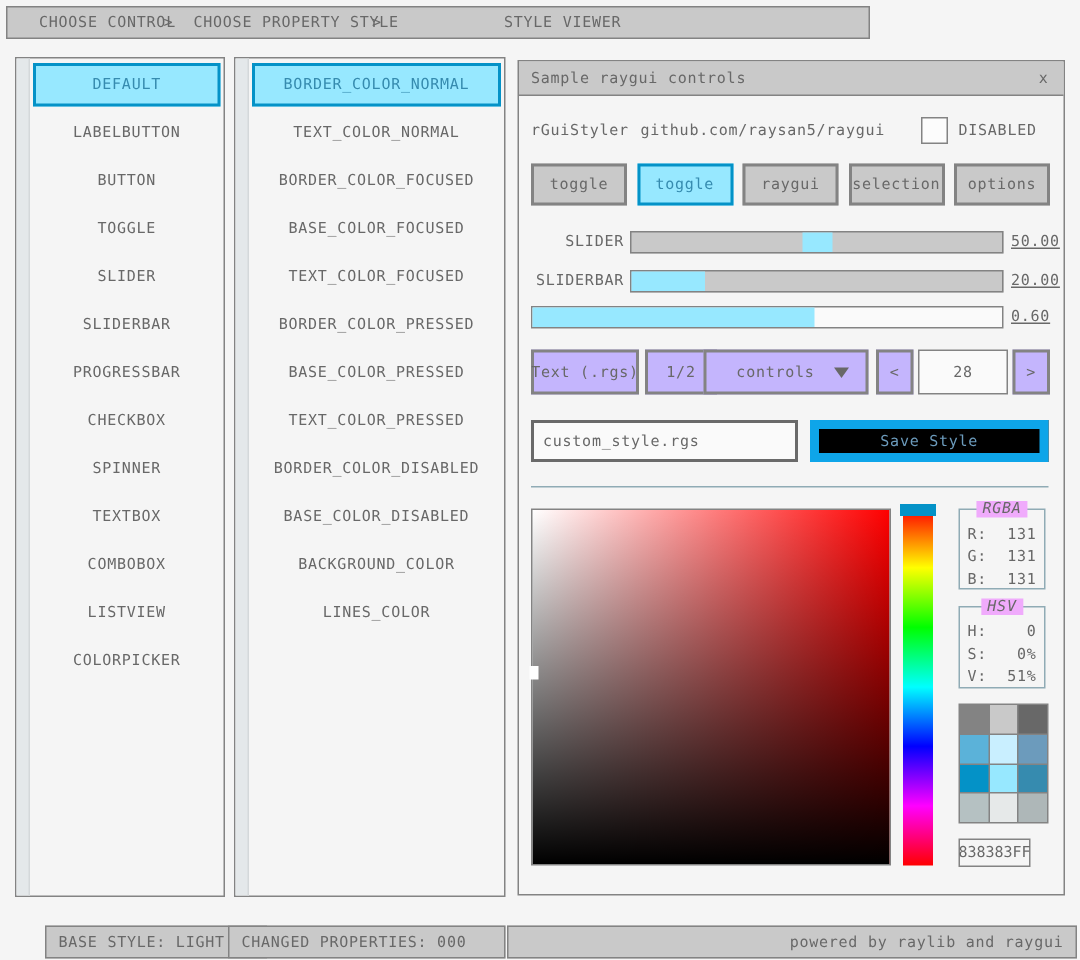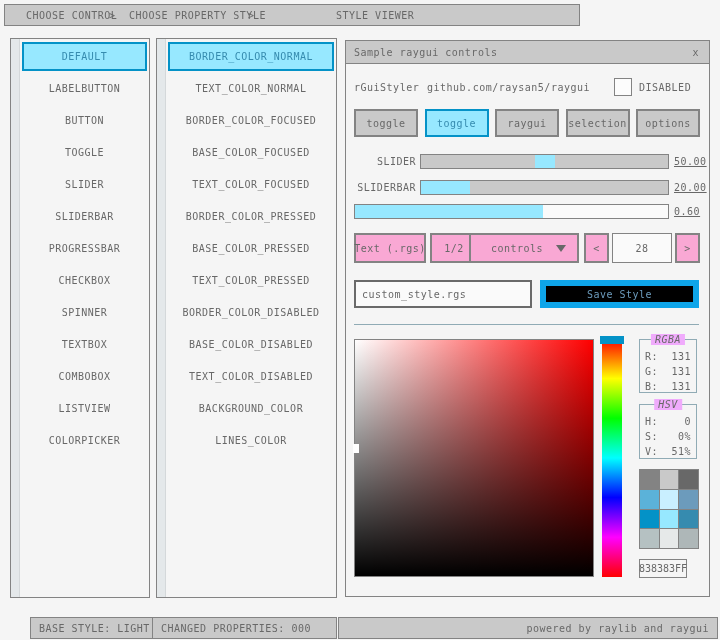--- a/index.html
+++ b/index.html
@@ -30,21 +30,21 @@
   }
   .list-item.selected { background:#97E8FF; border-color:#0492C7; color:#368BAF; }
 
   
   .window { left:345px; top:40px; width:365px; height:557px; background:#F5F5F5; border:1px solid #838383; }
   .titlebar {
     height:22px; background:#C9C9C9; border-bottom:1px solid #838383;
     display:flex; align-items:center; justify-content:space-between; padding:0 10px 0 8px;
   }
   .btn {
-    background:#f9a8d4; border:2px solid #838383; box-sizing:border-box;
+    background:#c4b5fd; border:2px solid #838383; box-sizing:border-box;
     display:flex; align-items:center; justify-content:center; color:#686868; white-space:nowrap;
   }
   .toggle-btn {
     width:64px; height:28px; background:#C9C9C9; border:2px solid #838383; box-sizing:border-box;
     display:flex; align-items:center; justify-content:center;
   }
   .toggle-btn.selected { background:#97E8FF; border-color:#0492C7; color:#368BAF; }
   .toggle-row { left:8px; top:68px; width:346px; height:28px; display:flex; justify-content:space-between; }
 
   .track { border:1px solid #838383; background:#C9C9C9; }
@@ -136,21 +136,20 @@
         <div class="list-item selected">BORDER_COLOR_NORMAL</div>
         <div class="list-item">TEXT_COLOR_NORMAL</div>
         <div class="list-item">BORDER_COLOR_FOCUSED</div>
         <div class="list-item">BASE_COLOR_FOCUSED</div>
         <div class="list-item">TEXT_COLOR_FOCUSED</div>
         <div class="list-item">BORDER_COLOR_PRESSED</div>
         <div class="list-item">BASE_COLOR_PRESSED</div>
         <div class="list-item">TEXT_COLOR_PRESSED</div>
         <div class="list-item">BORDER_COLOR_DISABLED</div>
         <div class="list-item">BASE_COLOR_DISABLED</div>
-        <div class="list-item">TEXT_COLOR_DISABLED</div>
         <div class="list-item">BACKGROUND_COLOR</div>
         <div class="list-item">LINES_COLOR</div>
       </div>
   </div>
 
   <div class="abs window">
     <div class="titlebar">
       <span>Sample raygui controls</span>
       <span>x</span>
     </div>

